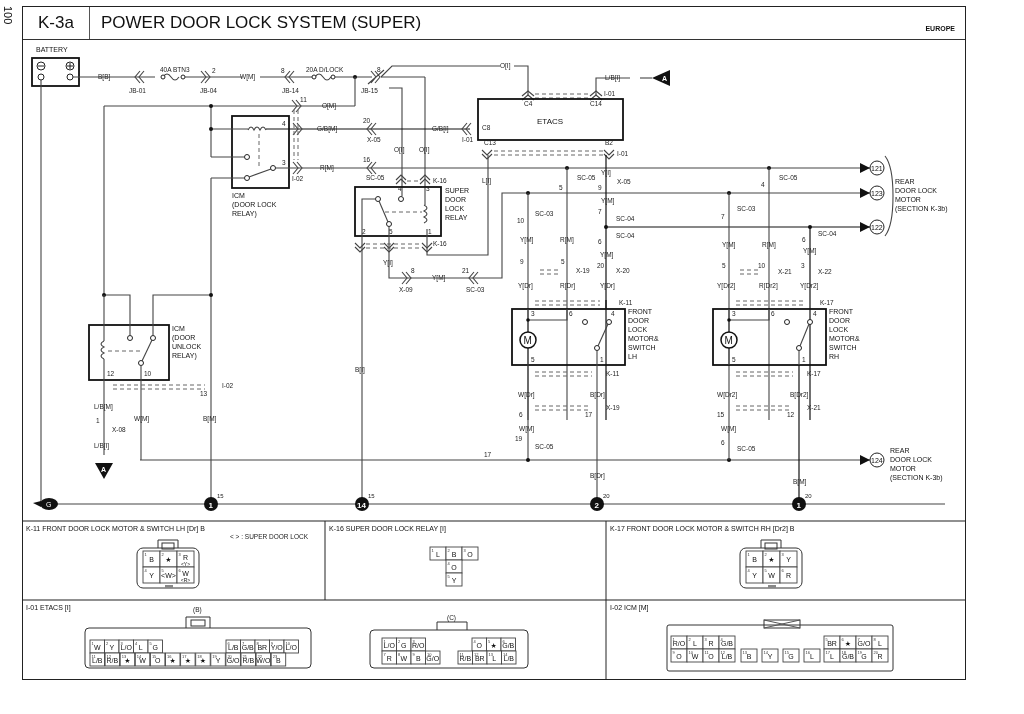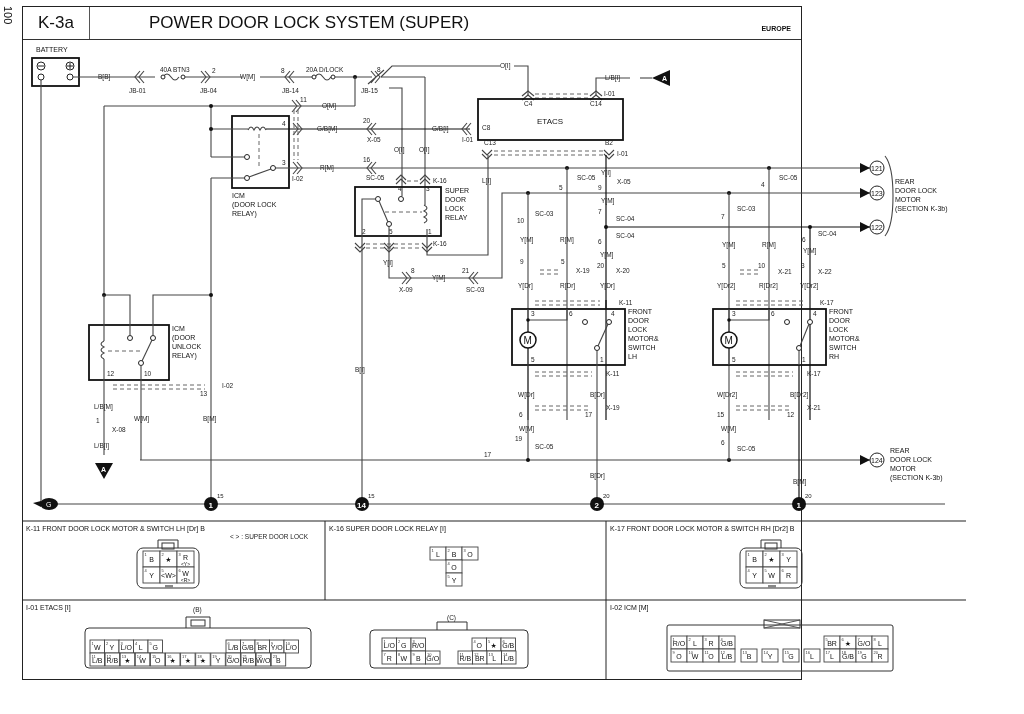--- a/index.html
+++ b/index.html
@@ -1,21 +1,21 @@
 <!DOCTYPE html>
 <html><head>
 <meta charset="utf-8">
 <style>
   html, body { margin:0; padding:0; background:#fff; }
   body { width:1024px; height:714px; position:relative; overflow:hidden; font-family:"Liberation Sans", sans-serif; color:#111; }
   #page-num { position:absolute; left:2px; top:6px; font-size:11px; transform:rotate(90deg); transform-origin:left top; left:14px; }
-  #sheet { position:absolute; left:22px; top:6px; width:780px; height:674px; border:1.5px solid #222; box-sizing:border-box; }
+  #sheet { position:absolute; left:22px; top:6px; width:944px; height:674px; border:1.5px solid #222; box-sizing:border-box; }
   #title-row { position:absolute; left:0; top:0; width:100%; height:32px; border-bottom:1.2px solid #333; }
   #code-cell { position:absolute; left:0; top:0; width:66px; height:32px; border-right:1px solid #555; font-size:17px; line-height:32px; text-align:center; }
-  #title-text { position:absolute; left:78px; top:0; font-size:17px; line-height:32px;margin-left:48px; }
+  #title-text { position:absolute; left:78px; top:0; font-size:17px; line-height:32px; }
   #region-text { position:absolute; right:10px; top:18px; font-size:7px; font-weight:bold; }
   svg text { font-family:"Liberation Sans", sans-serif; }
   .lbl { font-size:6.5px; fill:#222; }
   .lblb { font-size:7px; fill:#111; }
   .big { font-size:8px; fill:#111; }
   .w { stroke:#444; stroke-width:1.1; fill:none; }
   .wd { stroke:#111; stroke-width:1.2; fill:none; }
   .dash { stroke:#666; stroke-width:1; fill:none; stroke-dasharray:4 3; }
   .box { stroke:#111; stroke-width:1.8; fill:none; }
   .pbox { stroke:#444; stroke-width:0.9; fill:#fff; }

